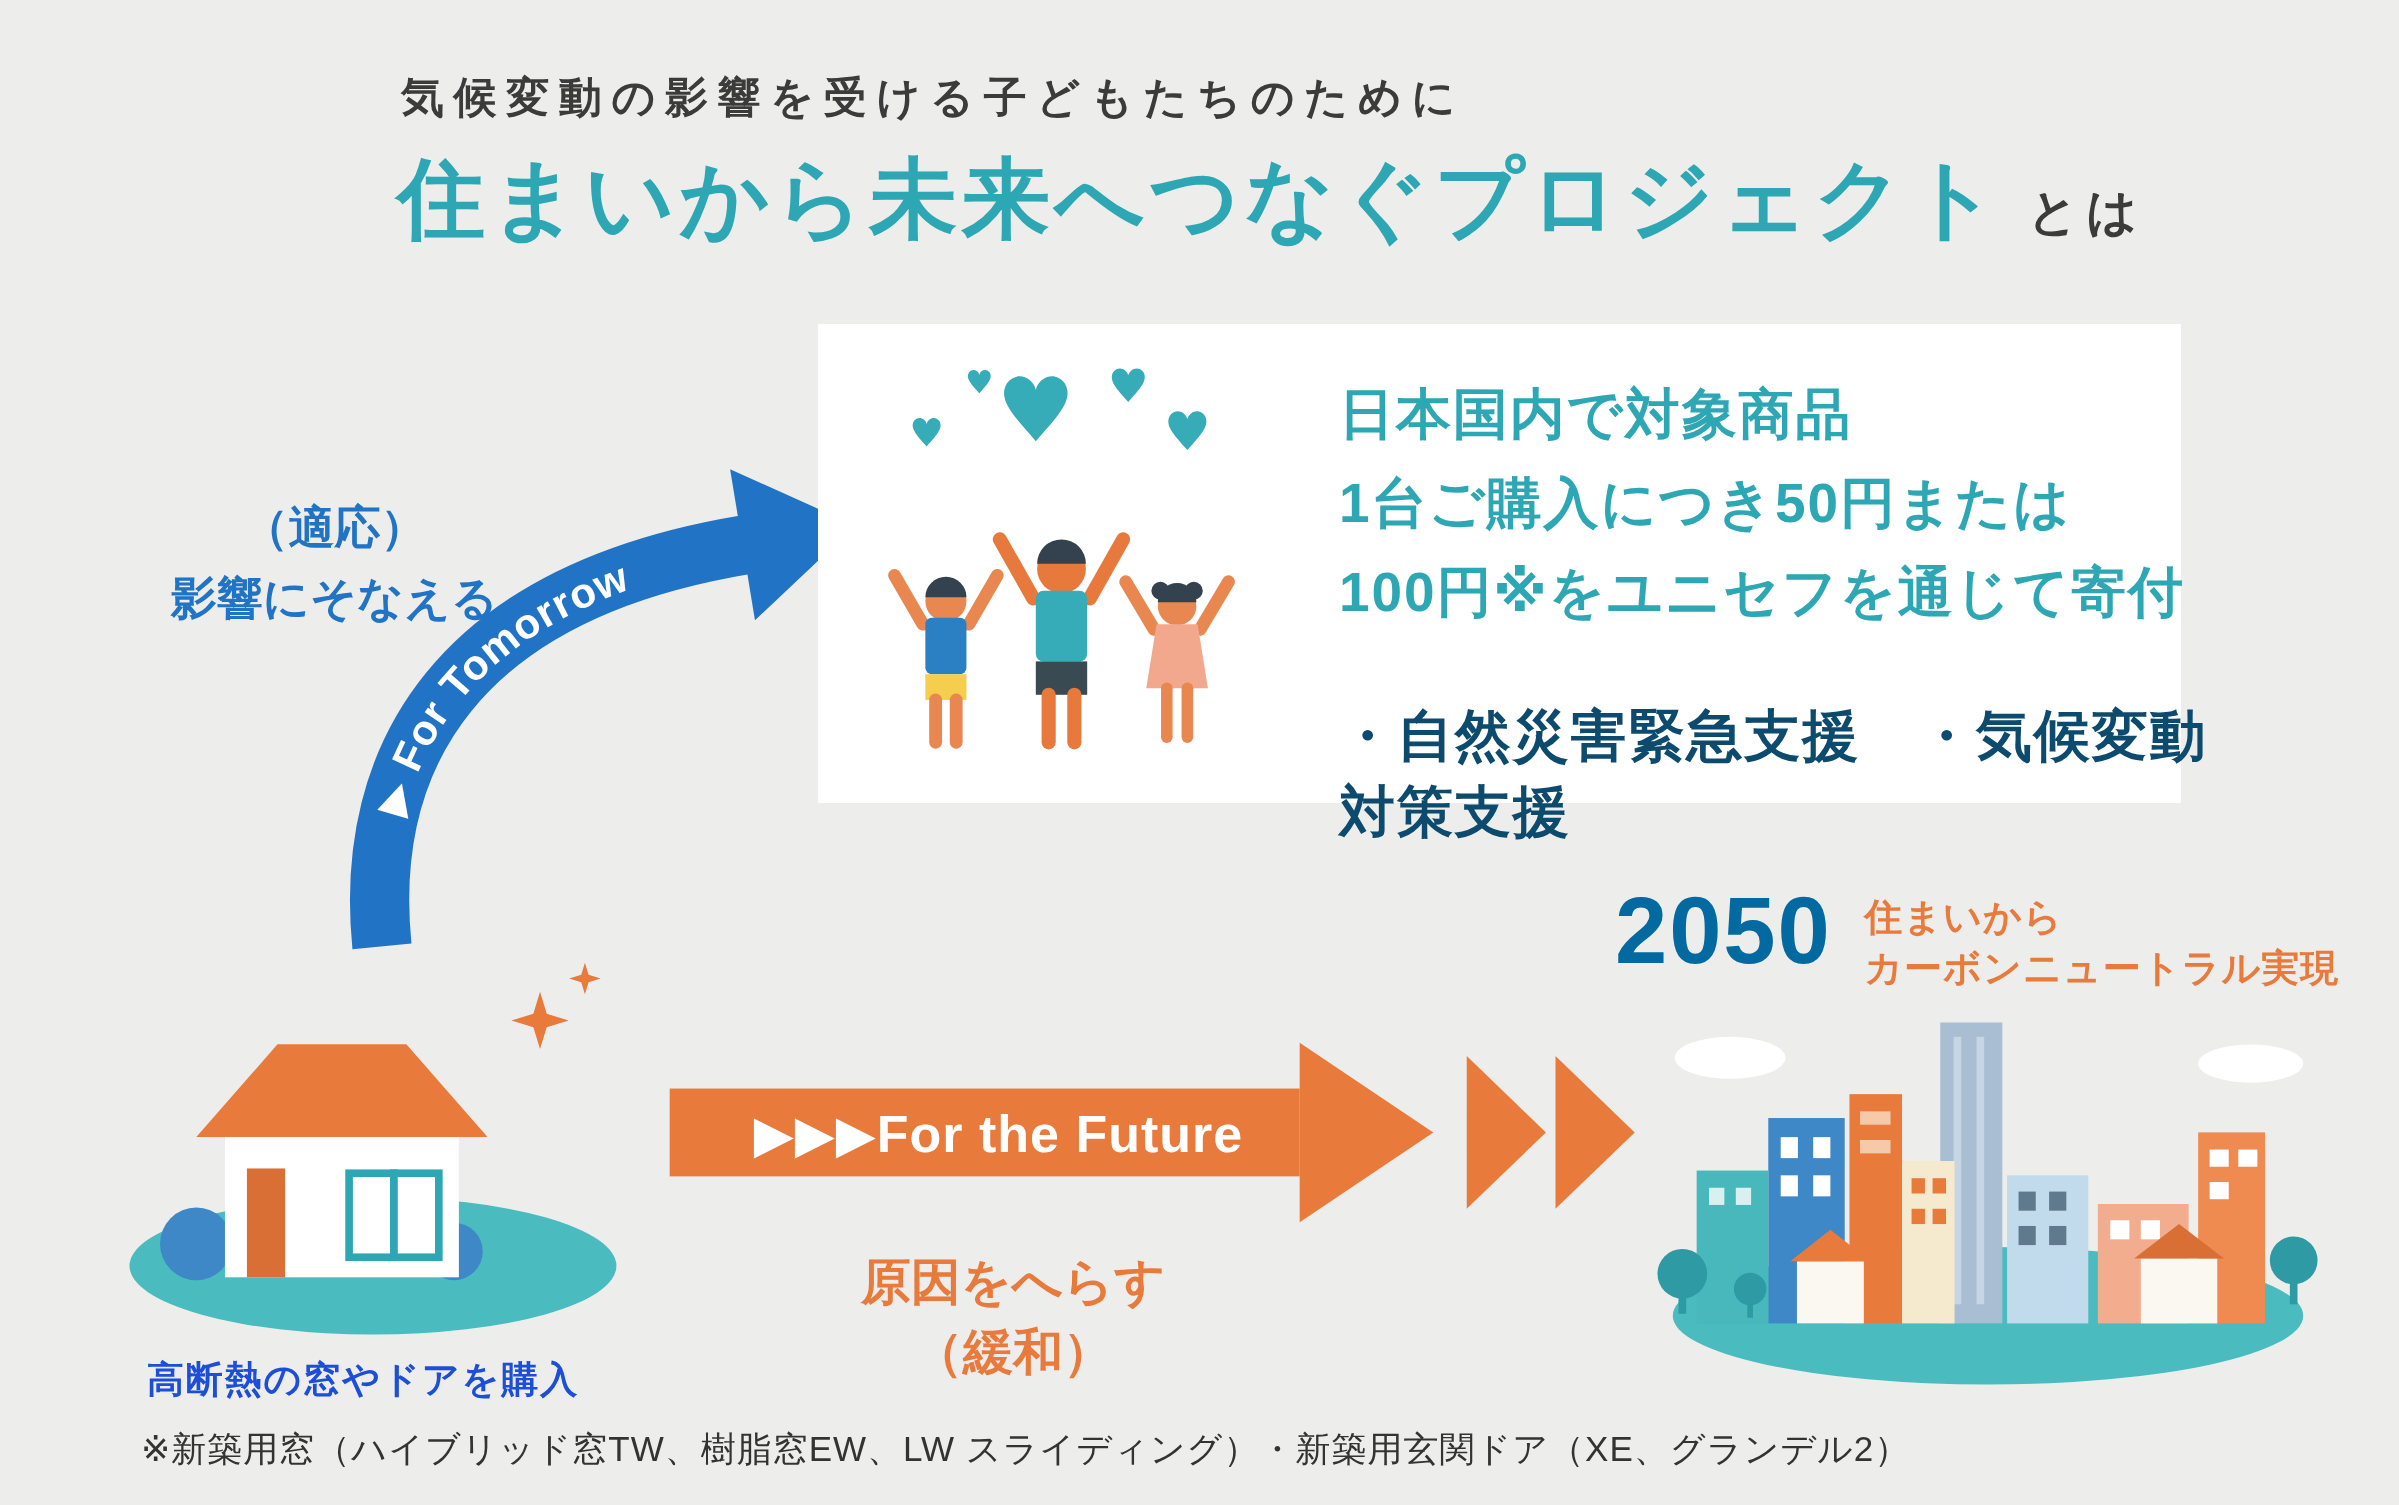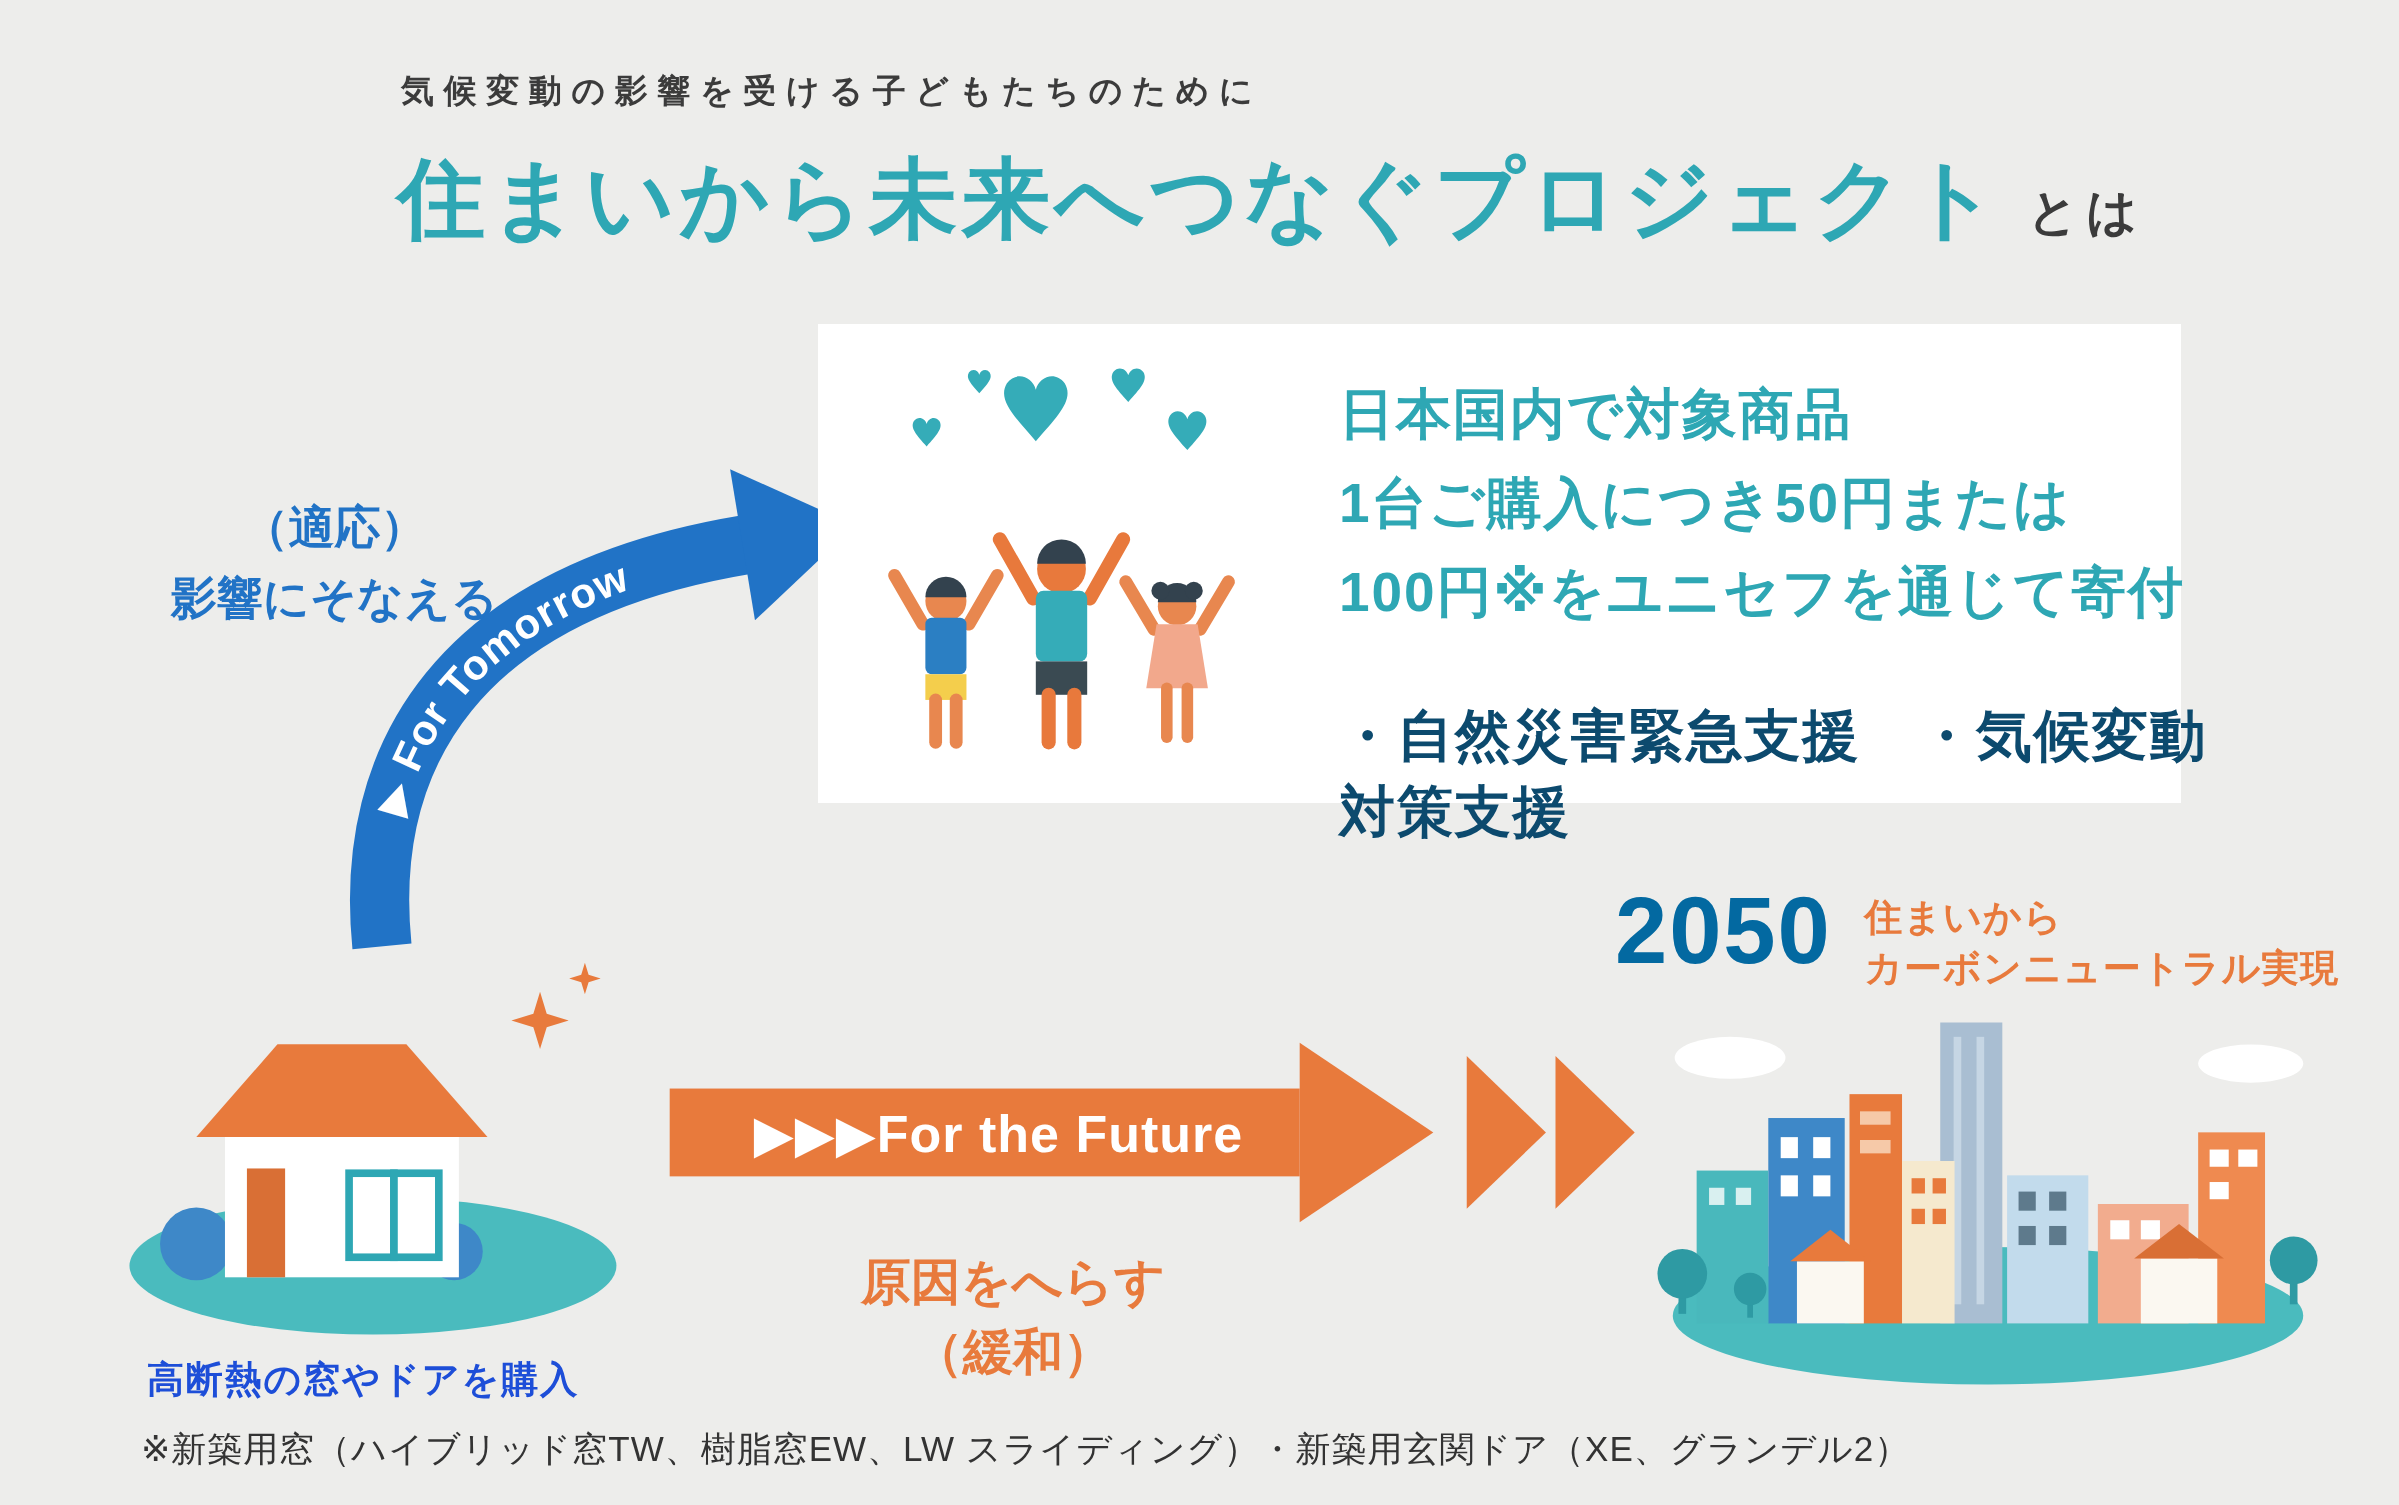--- a/index.html
+++ b/index.html
@@ -11,21 +11,21 @@
     position:relative;
     width:2399px;height:1506px;
     background:#EDEDEB;
     overflow:hidden;
   }
   .abs{position:absolute;}
 
   
   .subtitle{
     left:401px;top:69px;
-    font-size:33px;font-weight:700;color:#3B3B3B;
+    font-size:43px;font-weight:700;color:#3B3B3B;
     letter-spacing:9.6px;
   }
   .title-row{
     left:397px;top:140px;
     white-space:nowrap;
   }
   .title-main{
     font-size:88px;font-weight:800;color:#2EA7B4;
     letter-spacing:4.8px;
   }

